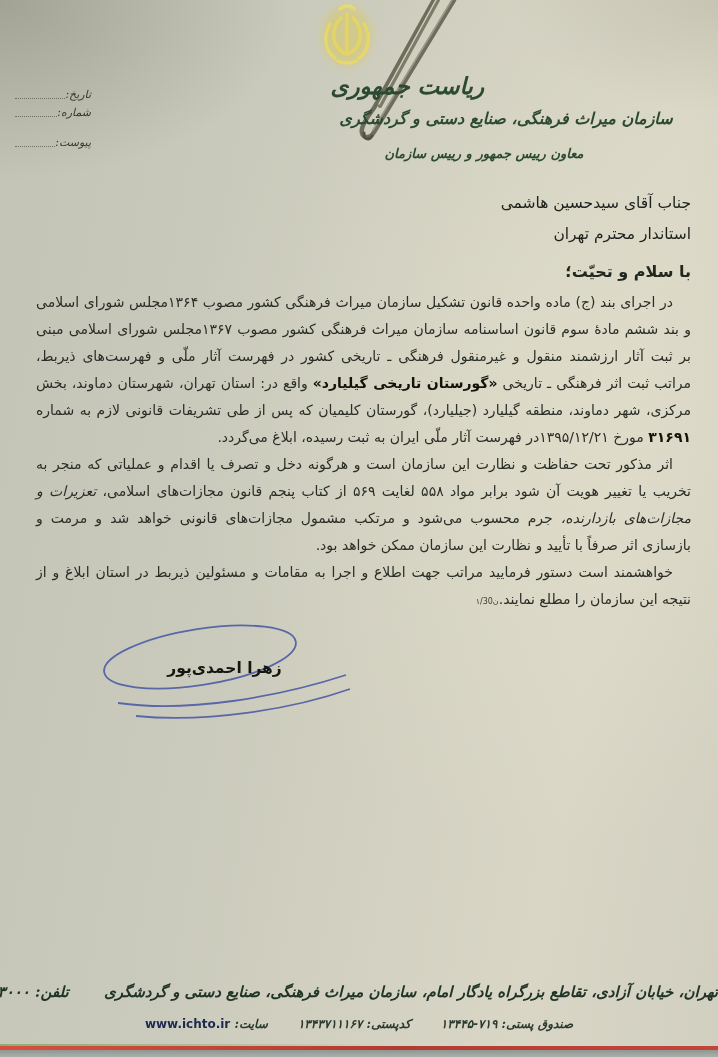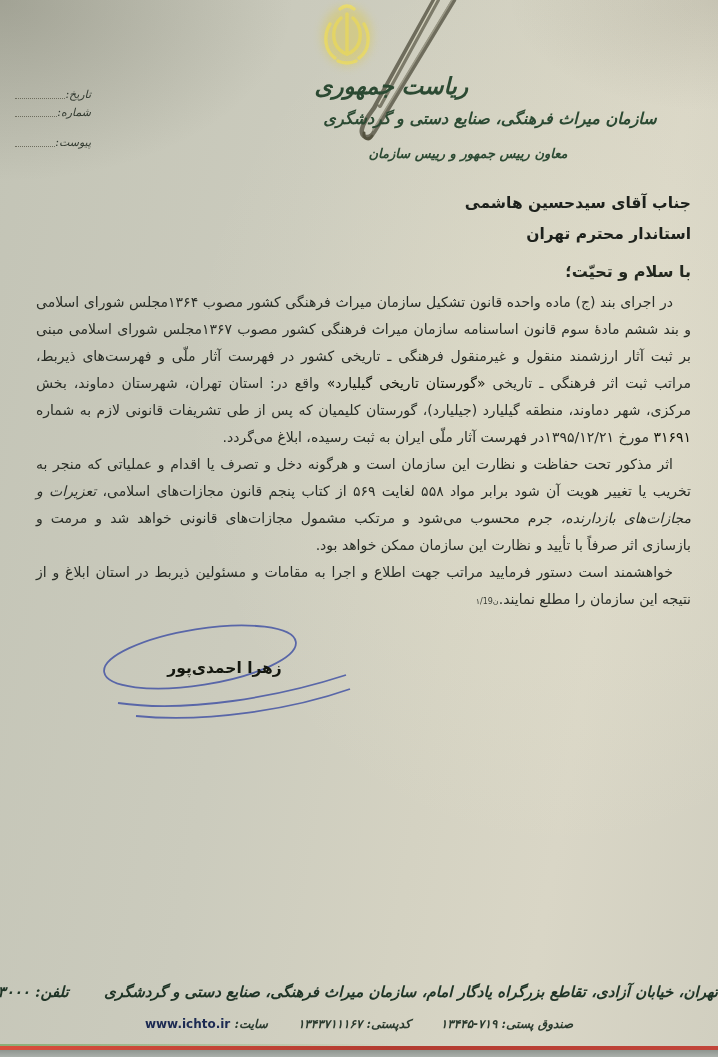--- a/index.html
+++ b/index.html
@@ -7,43 +7,43 @@
     position:relative;width:718px;height:1057px;overflow:hidden;
     font-family:"DejaVu Sans",sans-serif;
     background:
       radial-gradient(ellipse 420px 260px at 0% 0%, rgba(75,75,62,.28), rgba(75,75,62,0) 70%),
       radial-gradient(ellipse 300px 160px at 100% 0%, rgba(90,88,70,.14), rgba(90,88,70,0) 70%),
       radial-gradient(ellipse 500px 600px at 78% 38%, rgba(236,232,210,.35), rgba(236,232,210,0) 75%),
       linear-gradient(100deg,#c3c4b6 0%,#cbcbbd 38%,#d4d2c2 62%,#d9d6c6 78%,#d1cfc0 100%);
   }
   .cal{font-family:"DejaVu Serif",serif;font-style:italic;}
   
-  .hdr{position:absolute;direction:rtl;color:#2c4a33;text-align:center;white-space:nowrap;}
+  .hdr{position:absolute;direction:rtl;color:#2c4a33;text-align:center;white-space:nowrap;margin-left:16px;}
   .hdr1{left:318px;top:72px;width:150px;font-size:23px;font-weight:bold;}
   .hdr2{left:322px;top:109px;width:336px;font-size:16px;font-weight:bold;}
   .hdr3{left:362px;top:146px;width:212px;font-size:13px;font-weight:bold;}
   
   .emblem{position:absolute;left:318px;top:4px;width:58px;height:66px;}
   .emblem .glow{position:absolute;left:4px;top:2px;width:50px;height:60px;border-radius:50%;
     background:#d9c850;opacity:.45;filter:blur(5px);}
   
   .meta-row{position:absolute;left:13px;width:78px;display:flex;direction:rtl;align-items:flex-end;}
   .meta-row .label{font-family:"DejaVu Serif",serif;font-style:italic;font-size:11px;
     color:#333b31;line-height:14px;white-space:nowrap;}
   .meta-row .dots{flex:1;border-bottom:1.5px dotted #6d6d5e;height:1px;margin-bottom:3px;margin-left:2px;}
   
   .recipient{position:absolute;right:27px;top:188px;direction:rtl;text-align:right;
-    font-weight:bold;font-size:15.5px;line-height:31px;color:#1d211c;}
+    font-weight:normal;font-size:15.5px;line-height:31px;color:#1d211c;}
   .salutation{position:absolute;right:27px;top:262px;direction:rtl;font-weight:bold;
     font-size:16px;color:#23281f;}
   
   .body-text{position:absolute;top:289px;right:27px;left:36px;direction:rtl;
     text-align:justify;font-size:14px;line-height:27px;color:#2a2e27;}
   .body-text p{margin:0;text-indent:18px;}
-  .b{font-weight:normal;color:#121409;margin-top:46px;}
+  .b{font-weight:bold;color:#121409;margin-top:46px;}
   .i{font-style:italic;}
   .ref{font-size:8px;color:#3a3e36;}
   
   .sig-svg{position:absolute;left:88px;top:615px;}
   .sig-name{position:absolute;left:152px;top:659px;width:145px;text-align:center;direction:rtl;
     font-weight:bold;font-size:15.5px;color:#14170f;}
   
   .footer1{position:absolute;left:0;right:0;top:983px;text-align:center;direction:rtl;
     font-family:"DejaVu Serif",serif;font-style:italic;font-weight:bold;
     font-size:15px;color:#203527;white-space:nowrap;}
@@ -112,21 +112,21 @@
   <div class="recipient">
     <div>جناب آقای سیدحسین هاشمی</div>
     <div>استاندار محترم تهران</div>
   </div>
 
   <div class="salutation">با سلام و تحیّت؛</div>
 
   <div class="body-text">
     <p><span>در اجرای بند (ج) ماده واحده قانون تشکیل سازمان میراث فرهنگی کشور مصوب ۱۳۶۴مجلس شورای اسلامی و بند ششم مادۀ سوم قانون اساسنامه سازمان میراث فرهنگی کشور مصوب ۱۳۶۷مجلس شورای اسلامی مبنی بر ثبت آثار ارزشمند منقول و غیرمنقول فرهنگی ـ تاریخی کشور در فهرست آثار ملّی و فهرست‌های ذیربط، مراتب ثبت اثر فرهنگی ـ تاریخی </span><span class="b">«گورستان تاریخی گیلیارد»</span><span> واقع در: استان تهران، شهرستان دماوند، بخش مرکزی، شهر دماوند، منطقه گیلیارد (جیلیارد)، گورستان کلیمیان که پس از طی تشریفات قانونی لازم به شماره </span><span class="b">۳۱۶۹۱</span><span> مورخ ۱۳۹۵/۱۲/۲۱در فهرست آثار ملّی ایران به ثبت رسیده، ابلاغ می‌گردد.</span></p>
     <p><span>اثر مذکور تحت حفاظت و نظارت این سازمان است و هرگونه دخل و تصرف یا اقدام و عملیاتی که منجر به تخریب یا تغییر هویت آن شود برابر مواد ۵۵۸ لغایت ۵۶۹ از کتاب پنجم قانون مجازات‌های اسلامی، </span><span class="i">تعزیرات و مجازات‌های بازدارنده،</span><span> جرم محسوب می‌شود و مرتکب مشمول مجازات‌های قانونی خواهد شد و مرمت و بازسازی اثر صرفاً با تأیید و نظارت این سازمان ممکن خواهد بود.</span></p>
-    <p><span>خواهشمند است دستور فرمایید مراتب جهت اطلاع و اجرا به مقامات و مسئولین ذیربط در استان ابلاغ و از نتیجه این سازمان را مطلع نمایند.</span><span class="ref">ن۱/19</span></p>
+    <p><span>خواهشمند است دستور فرمایید مراتب جهت اطلاع و اجرا به مقامات و مسئولین ذیربط در استان ابلاغ و از نتیجه این سازمان را مطلع نمایند.</span><span class="ref">ن۱/30</span></p>
   </div>
 
   <svg class="sig-svg" width="275" height="112" viewBox="0 0 275 112">
     <g fill="none" stroke="#4d5ca6" stroke-width="1.8" opacity="0.9">
       <ellipse cx="112" cy="42" rx="97" ry="28" transform="rotate(-9 112 42)"></ellipse>
       <path d="M30 88 C100 98 190 82 258 60"></path>
       <path d="M48 101 C120 108 205 94 262 74"></path>
     </g>
   </svg>
   <div class="sig-name">زهرا احمدی‌پور</div>

